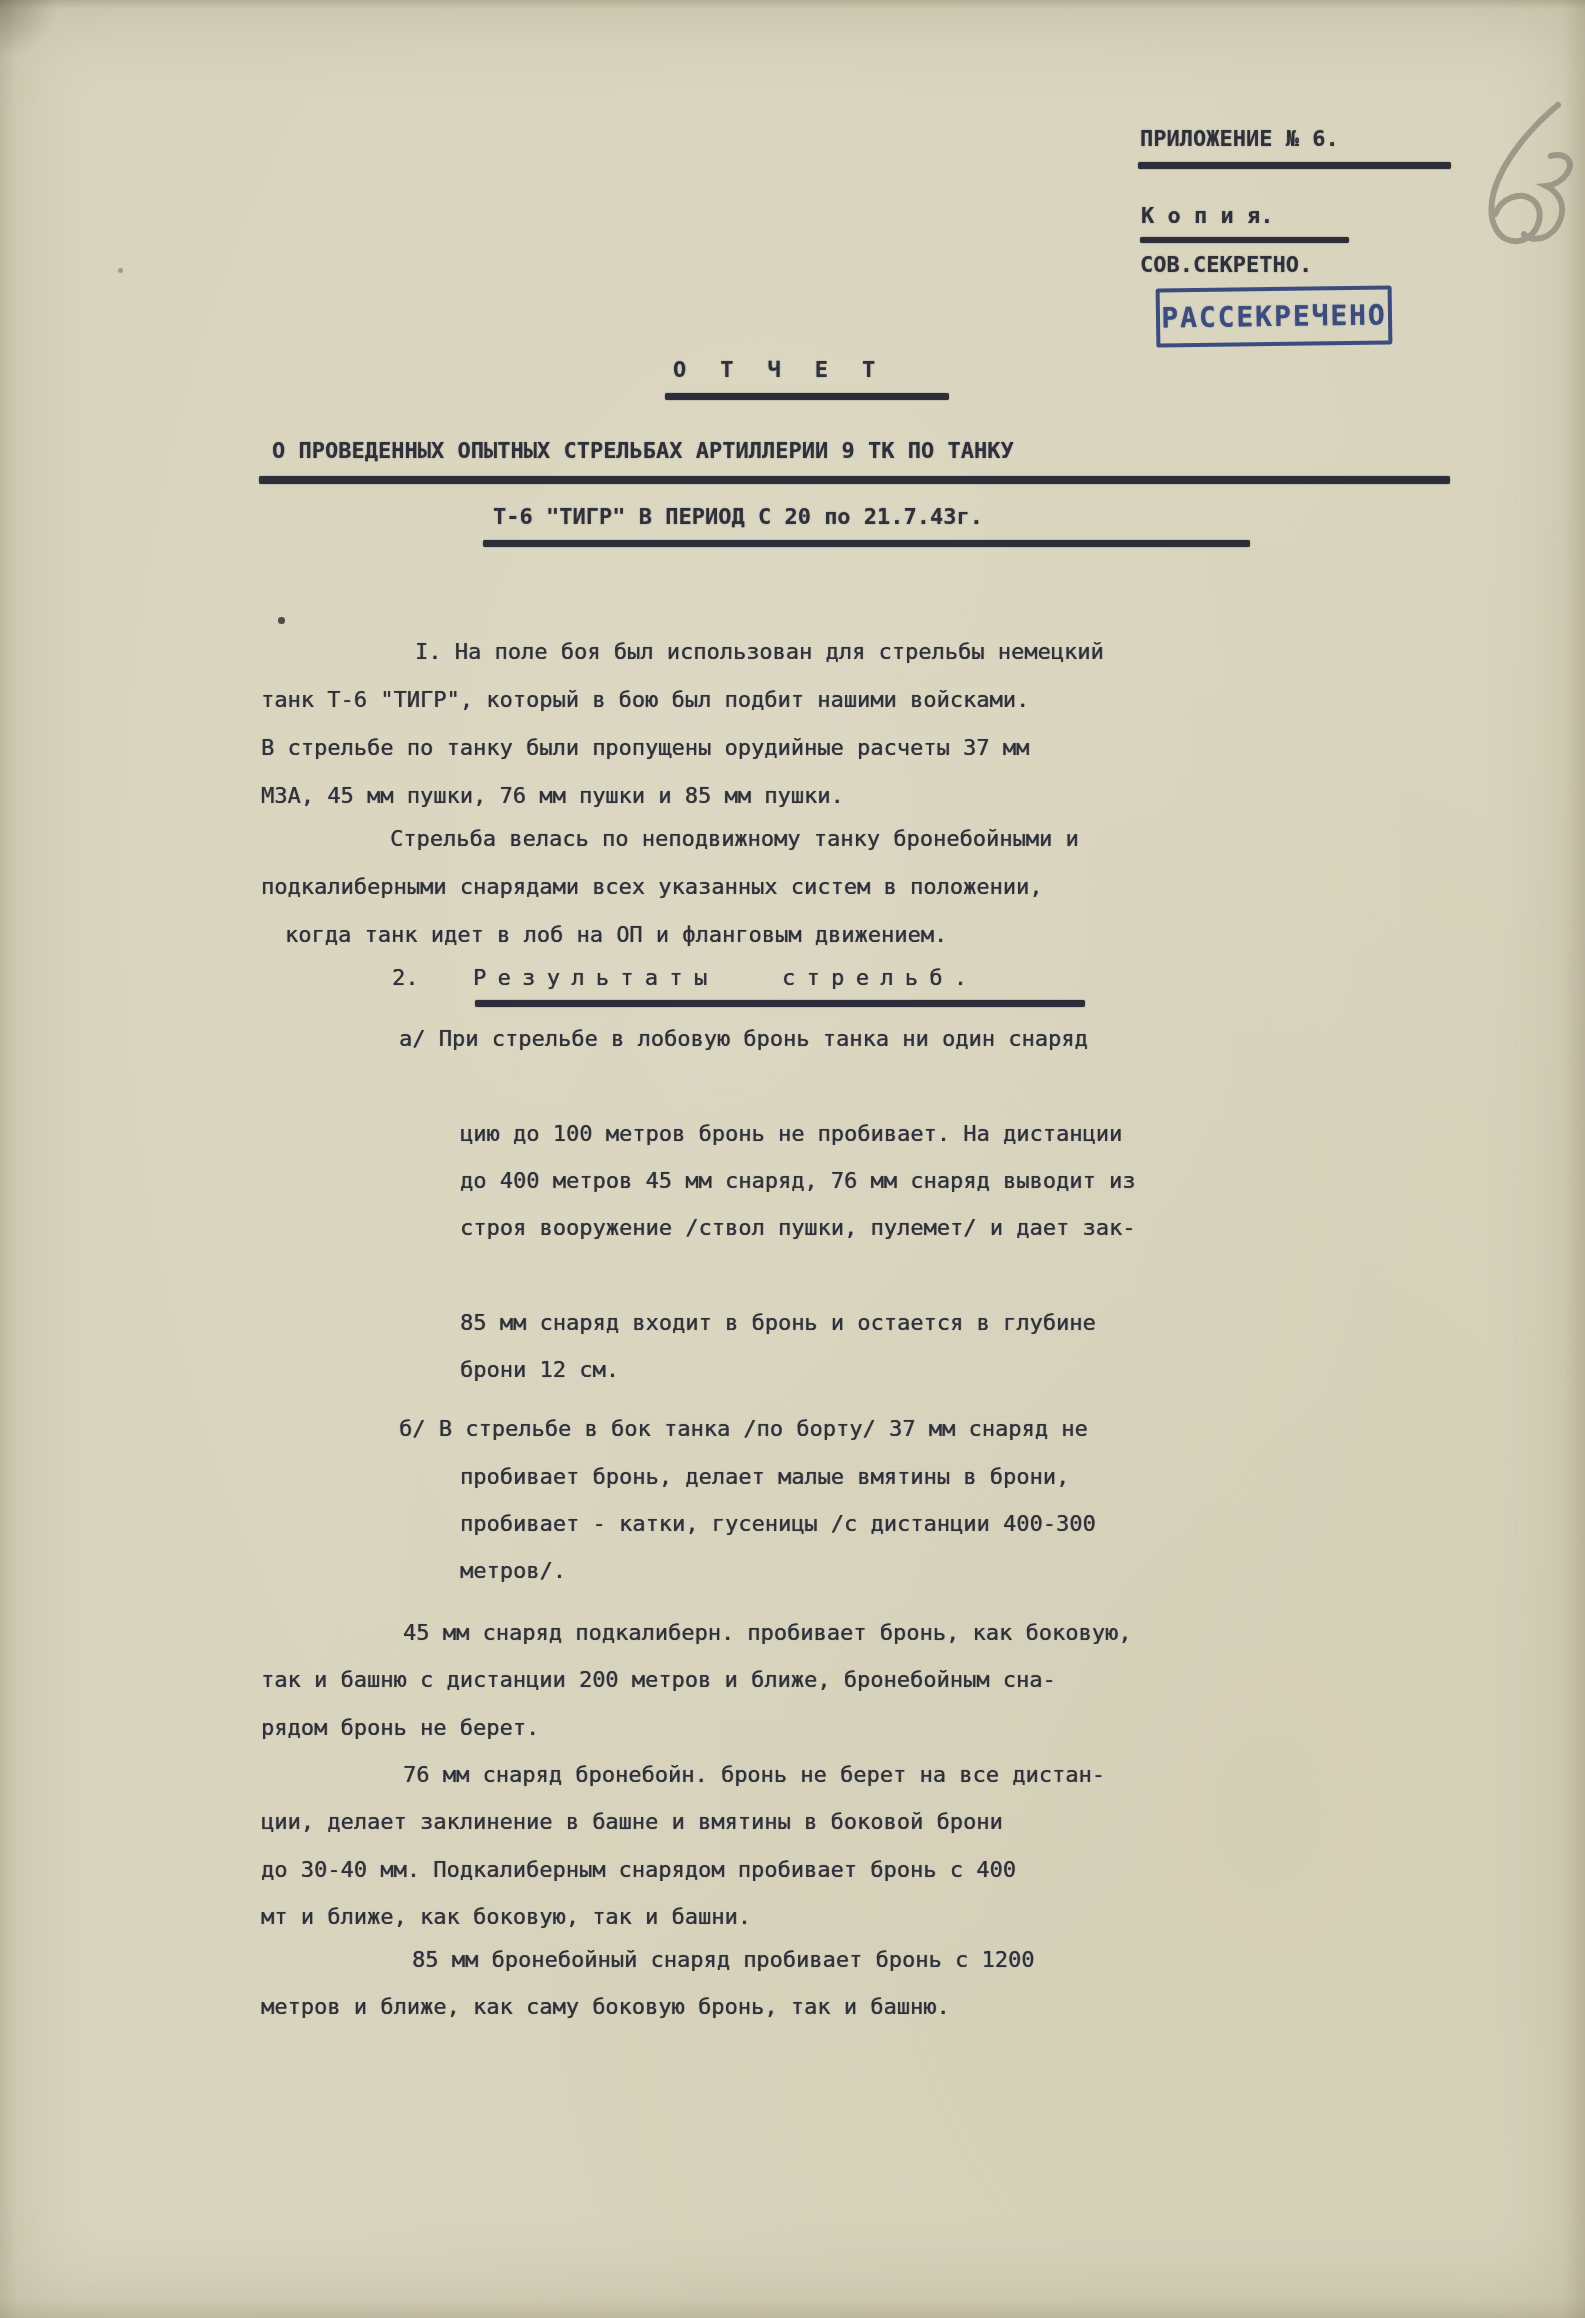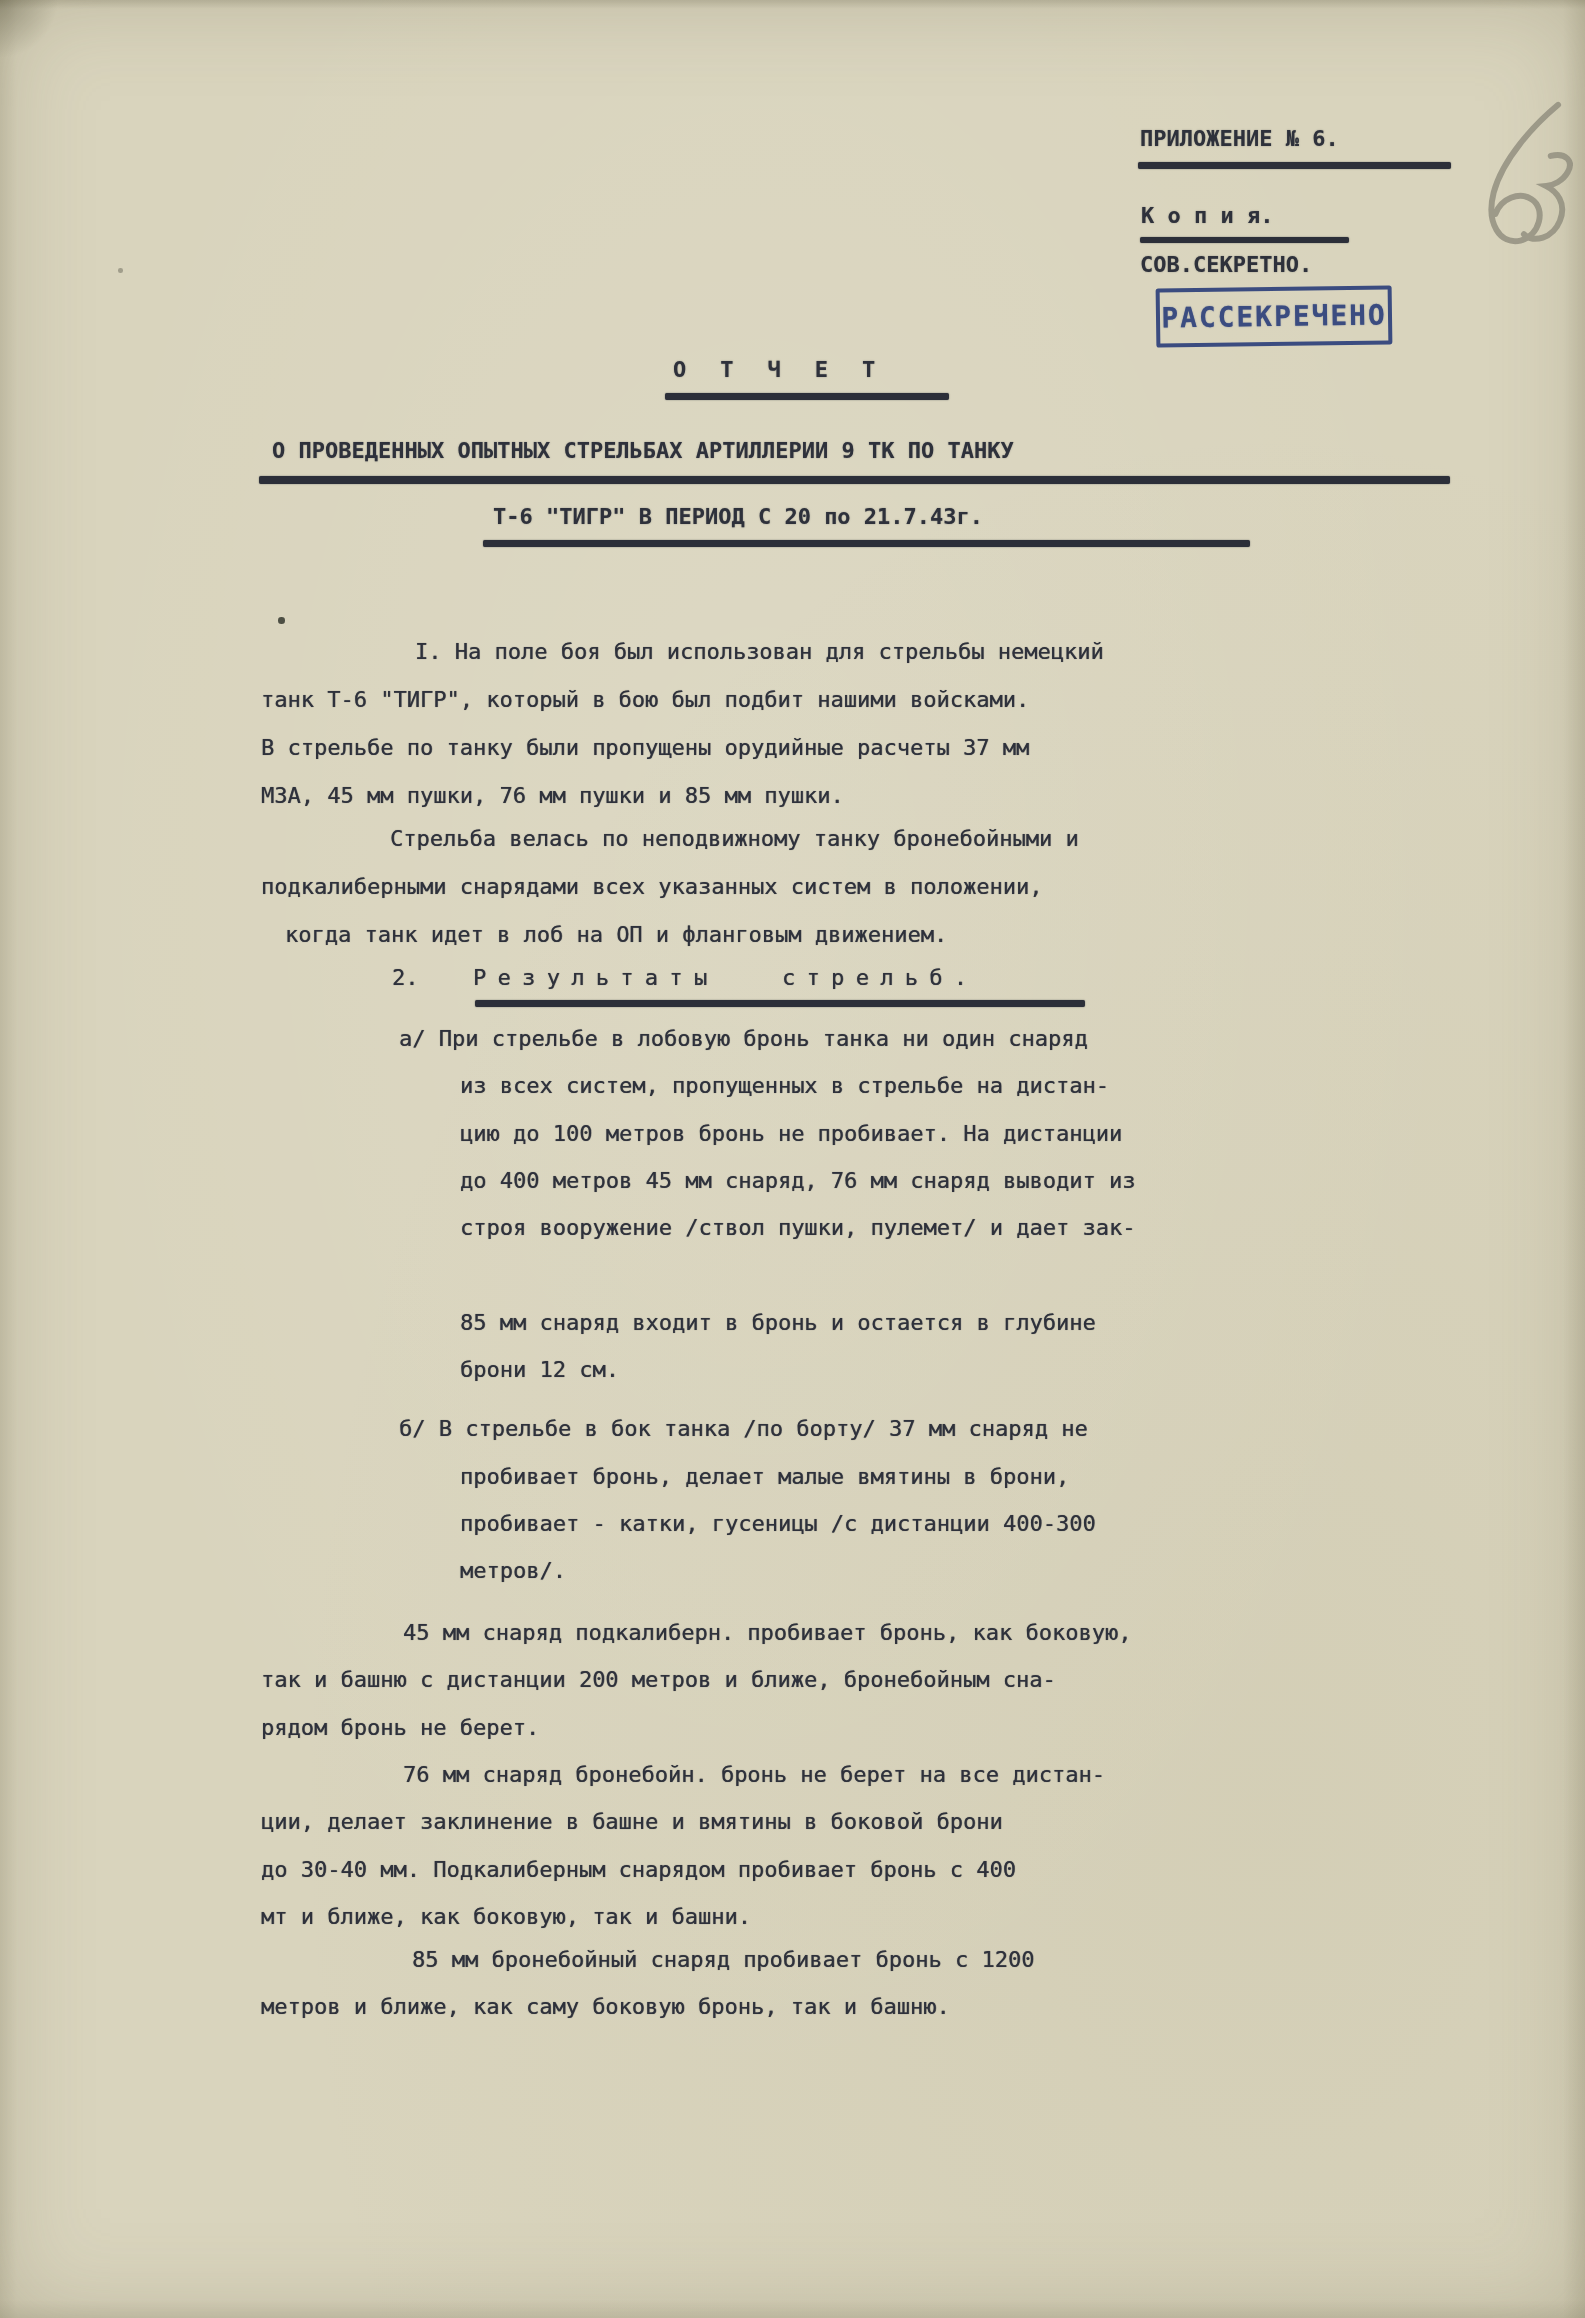--- a/index.html
+++ b/index.html
@@ -94,21 +94,20 @@
 
   <div class="ln" style="left:390px;top:821px;">Стрельба велась по неподвижному танку бронебойными и</div>
   <div class="ln" style="left:261px;top:869px;">подкалиберными снарядами всех указанных систем в положении,</div>
   <div class="ln" style="left:261px;top:917px;margin-left:24px;">когда танк идет в лоб на ОП и фланговым движением.</div>
 
   <div class="ln" style="left:392px;top:960px;">2.</div>
   <div class="ln spaced-words" style="left:473px;top:960px;">Результаты стрельб.</div>
   <div class="rule" style="left:475px;top:1000px;width:610px;height:6.5px;"></div>
 
   <div class="ln" style="left:399px;top:1021px;">а/ При стрельбе в лобовую бронь танка ни один снаряд</div>
-  <div class="ln" style="left:460px;top:1068px;">из всех систем, пропущенных в стрельбе на дистан-</div>
   <div class="ln" style="left:460px;top:1116px;">цию до 100 метров бронь не пробивает. На дистанции</div>
   <div class="ln" style="left:460px;top:1163px;">до 400 метров 45 мм снаряд, 76 мм снаряд выводит из</div>
   <div class="ln" style="left:460px;top:1210px;">строя вооружение /ствол пушки, пулемет/ и дает зак-</div>
   <div class="ln" style="left:460px;top:1305px;">85 мм снаряд входит в бронь и остается в глубине</div>
   <div class="ln" style="left:460px;top:1352px;">брони 12 см.</div>
 
   <div class="ln" style="left:399px;top:1411px;">б/ В стрельбе в бок танка /по борту/ 37 мм снаряд не</div>
   <div class="ln" style="left:460px;top:1459px;">пробивает бронь, делает малые вмятины в брони,</div>
   <div class="ln" style="left:460px;top:1506px;">пробивает - катки, гусеницы /с дистанции 400-300</div>
   <div class="ln" style="left:460px;top:1553px;text-align:center;">метров/.</div>

